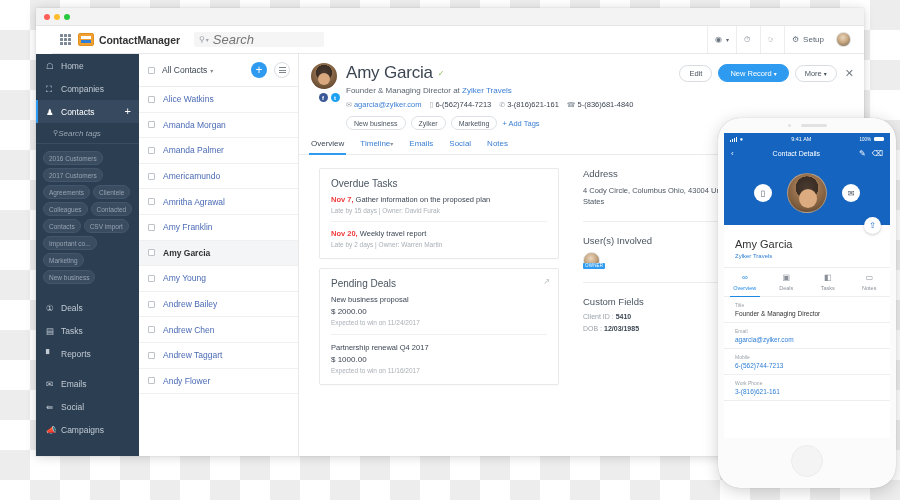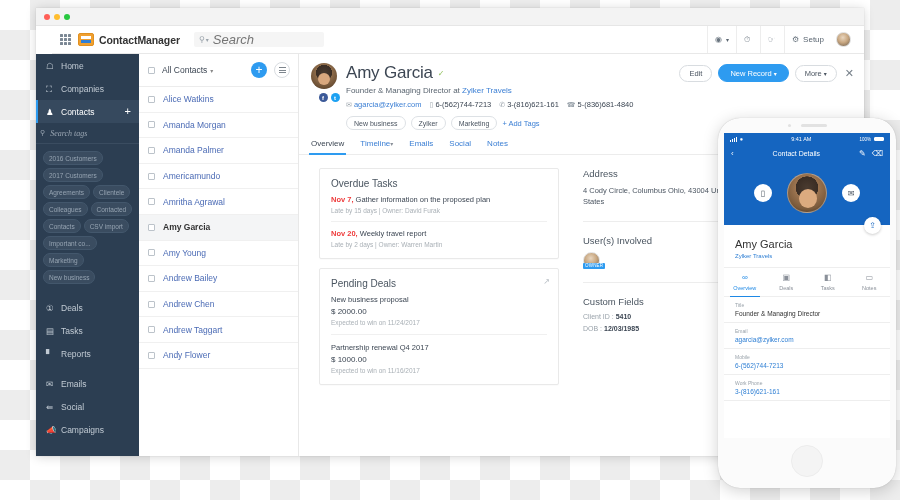--- a/index.html
+++ b/index.html
@@ -100,23 +100,23 @@
   }
   .nav-item.active { background: #36495e; color: #fff; }
   .nav-item.active::before {
     content:""; position:absolute; left:0; top:0; bottom:0; width:2px; background:#2e9bf0;
   }
   .nav-item .plus-add { margin-left:auto; margin-right:8px; color:#fff; font-size:11px; line-height:1; }
   .nav-ico { width:9px; height:9px; flex-shrink:0; color:#c2cbd4; }
   .nav-item.active .nav-ico { color:#fff; }
 
   .tag-search {
-    height: 21px; display:flex; align-items:center; gap:5px;
-    padding-left:4px; border-bottom:1px solid #3a4c60;
-    color:#9aa6b3; font-size:8px; font-style:italic;font-family:Liberation Serif, serif;
+    height: 21px; display:flex; align-items:center; 
+    padding-left:17px; border-bottom:1px solid #3a4c60;
+    color:#9aa6b3; font-size:8px; font-style:italic;
   }
   .tag-wrap { padding: 7px 6px 5px 7px; display:flex; flex-wrap:wrap; gap:3px 3px; }
   .tag {
     background: #3a4c60; color:#96a4b2; font-size:6.5px;
     padding: 2.5px 5px; border-radius: 7px; white-space: nowrap;
     border: 1px solid #43576c;
   }
   .nav-gap { height: 7px; }
 
   
@@ -441,20 +441,24 @@
           <span>Amanda Palmer</span>
         </div>
       <div class="contact-row">
           <span class="cb"></span>
           <span>Americamundo</span>
         </div>
       <div class="contact-row">
           <span class="cb"></span>
           <span>Amritha Agrawal</span>
         </div>
+      <div class="contact-row">
+          <span class="cb"></span>
+          <span>Amy Franklin</span>
+        </div>
       <div class="contact-row sel">
           <span class="cb"></span>
           <span>Amy Garcia</span>
         </div>
       <div class="contact-row">
           <span class="cb"></span>
           <span>Amy Young</span>
         </div>
       <div class="contact-row">
           <span class="cb"></span>

